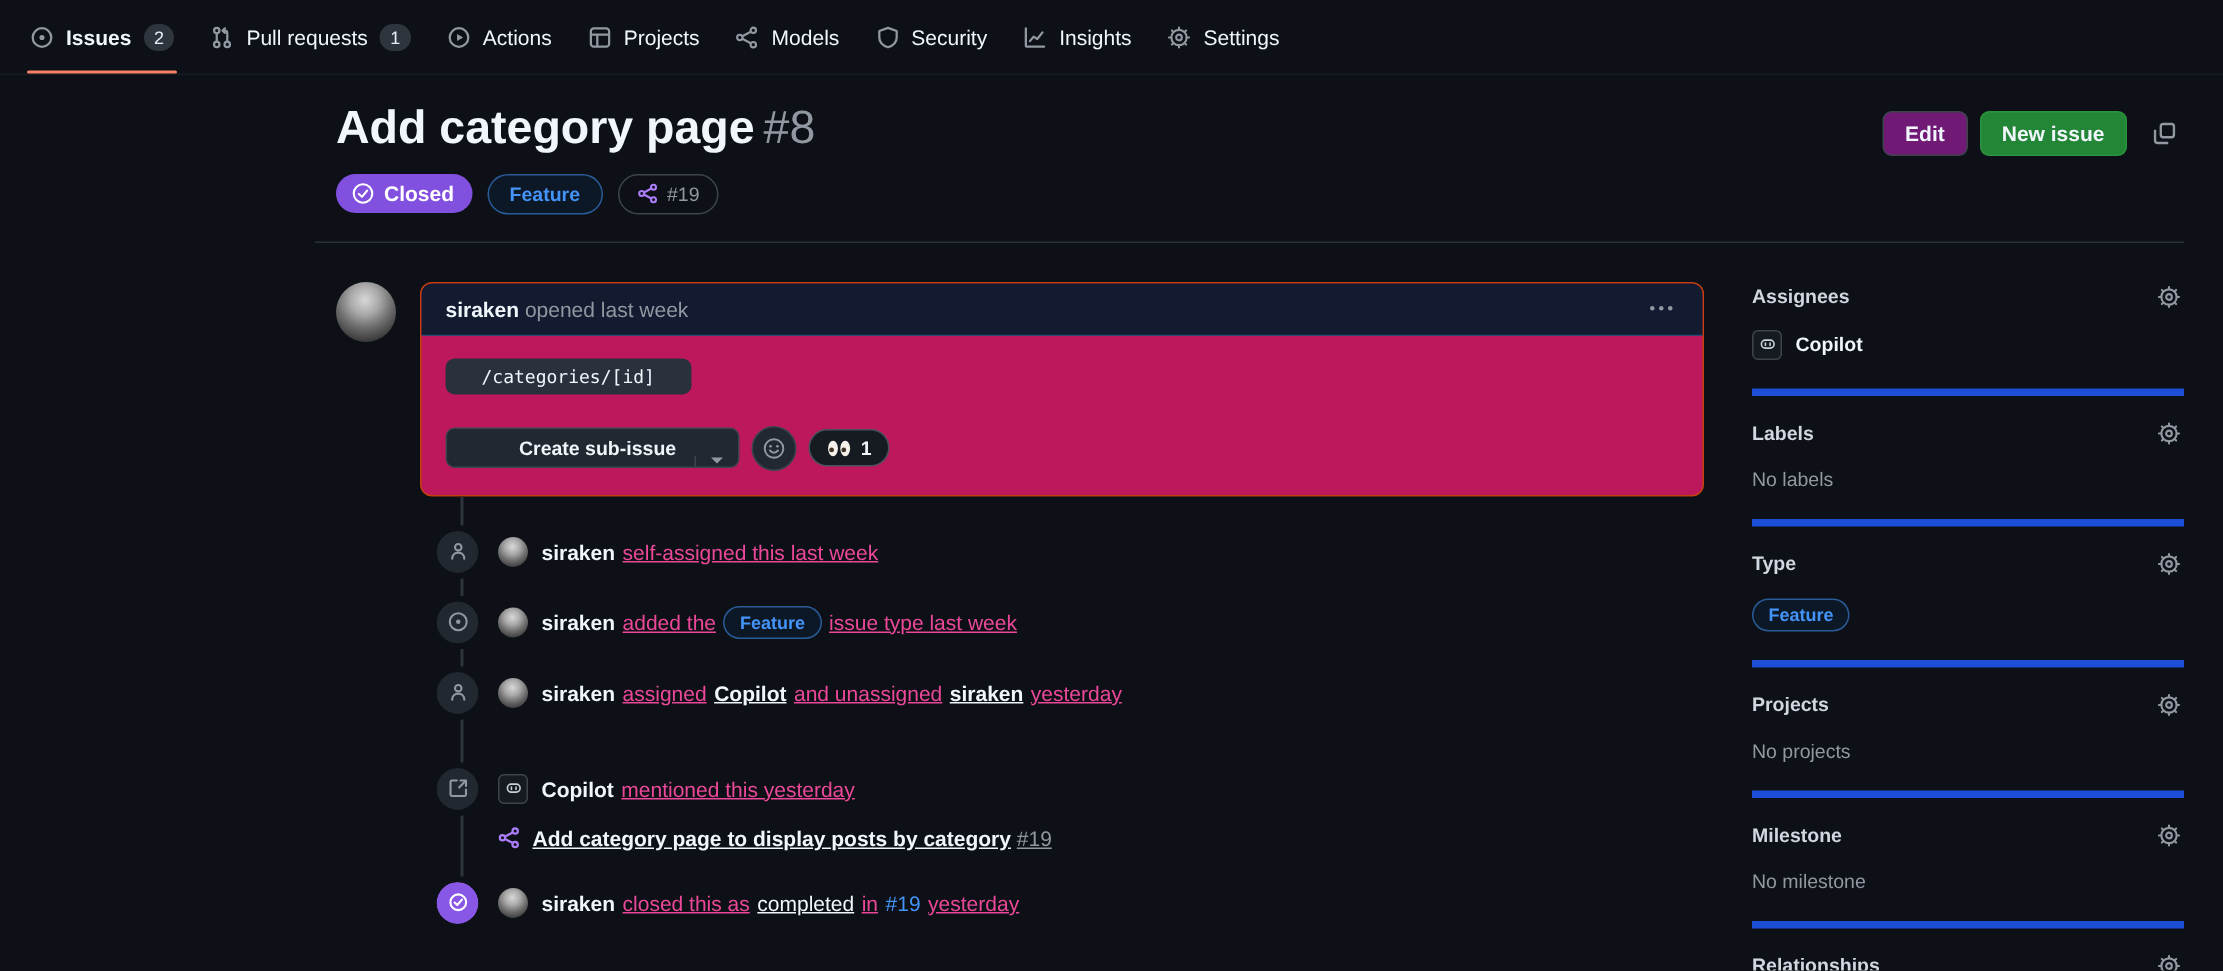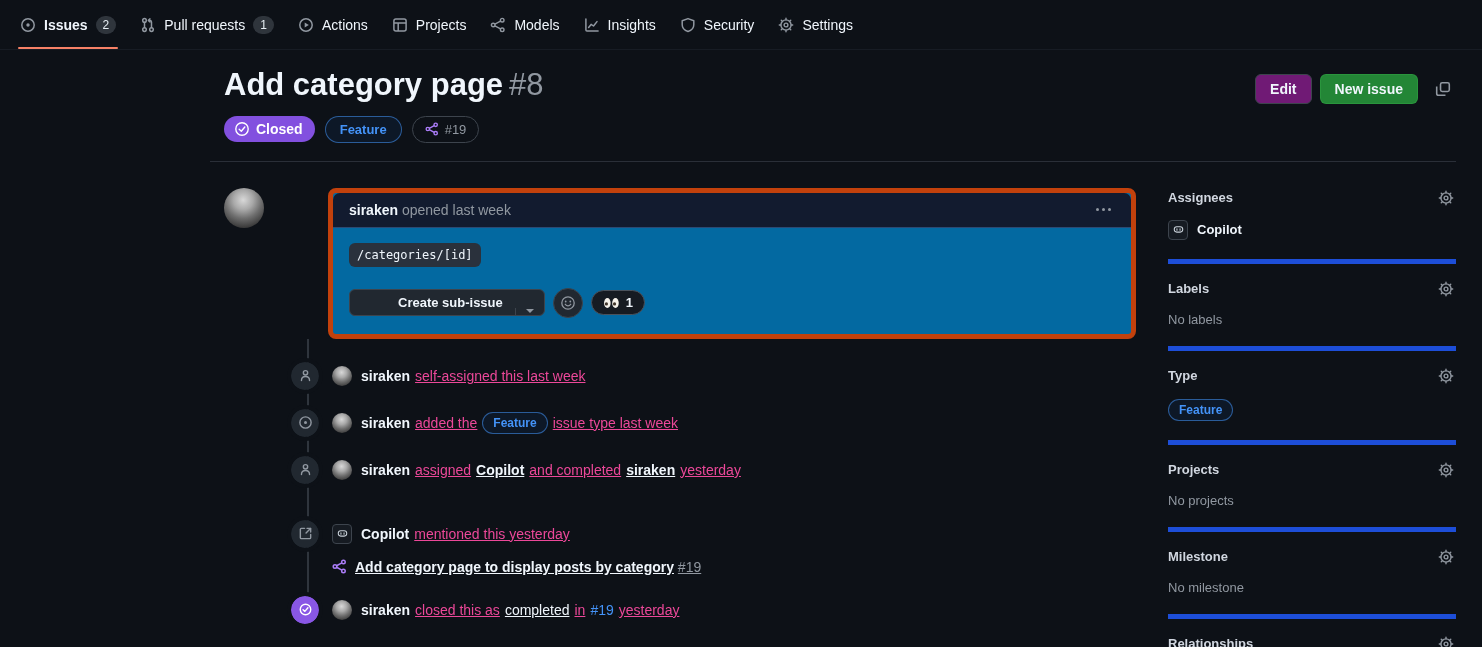--- a/index.html
+++ b/index.html
@@ -35,27 +35,27 @@
   .icon-btn { background:none; border:none; color:#9198a1; cursor:pointer; padding:4px; margin-left:4px; }
   .main-divider { border:none; border-top:1px solid #2a2f38; margin:18px 0 0 -14px; }
 
   
   .content-row { display:flex; gap:32px; margin-top:26px; align-items:flex-start; }
   .main-col { flex:1; min-width:0; }
 
   .comment-row { display:flex; gap:16px; }
   .avatar40 { width:40px; height:40px; border-radius:50%; flex:none;
     background:radial-gradient(circle at 48% 30%, #d8d8d8 0%, #a9a9a9 28%, #6f6f6f 52%, #2e2e2e 85%); }
-  .comment-card { flex:1; border:5px solid #c2410c; border-radius:8px; background:#0369a1;margin-left:48px; }
+  .comment-card { flex:1; border:1px solid #c2410c; border-radius:8px; background:#be185d; }
   .comment-head { display:flex; align-items:center; justify-content:space-between; background:#121b2f; border-bottom:1px solid #2c4a74; border-radius:7px 7px 0 0; padding:9px 16px; }
   .comment-head .author { color:#f0f6fc; font-weight:700; }
   .kebab { display:flex; gap:3px; cursor:pointer; padding:4px; }
   .kebab i { width:3px; height:3px; border-radius:50%; background:#9198a1; }
   .comment-body { padding:15px 16px 16px; }
-  .code-chip { display:inline-block; font-family:"DejaVu Sans Mono","Liberation Mono",monospace; font-size:12px; color:#f0f6fc; background:#2a313c; border-radius:6px; padding:5px 8px; }
+  .code-chip { display:inline-block; font-family:"DejaVu Sans Mono","Liberation Mono",monospace; font-size:12px; color:#f0f6fc; background:#2a313c; border-radius:6px; padding:5px 24px; }
   .comment-actions { display:flex; align-items:center; gap:8px; margin-top:21px; }
   .split-btn { display:flex; align-items:flex-end; background:#212830; border:1px solid #3d444d; border-radius:6px; overflow:hidden;padding-left:36px; }
   .split-btn .main { padding:5px 12px; color:#f0f6fc; font-weight:700; font-size:13px; cursor:pointer; }
   .split-btn .caret { display:flex; align-items:center; padding:0 9px; border-left:1px solid #3d444d; cursor:pointer; color:#9198a1; }
   .round-btn { width:30px; height:30px; border-radius:50%; border:1px solid #3d444d; background:#212830; display:flex; align-items:center; justify-content:center; cursor:pointer; color:#9198a1; }
   .reaction { display:flex; align-items:center; gap:6px; border:1px solid #4a525c; background:#161b22; border-radius:999px; padding:4px 11px; cursor:pointer; color:#f0f6fc; font-size:13px; font-weight:600; }
 
   
   .timeline { position:relative; margin-top:23px; }
   .timeline::before { content:""; position:absolute; left:83px; top:-23px; bottom:26px; width:2px; background:#2f353d; }
@@ -138,34 +138,34 @@
           <circle cx="3.2" cy="8" r="1.8"></circle>
           <circle cx="12.2" cy="3.2" r="1.8"></circle>
           <circle cx="12.2" cy="12.8" r="1.8"></circle>
           <path d="M4.9 7.2l5.6-3M4.9 8.8l5.6 3"></path>
         </svg>
     </span>
     <span class="label">Models</span>
   </a>
   <a class="nav-item">
     <span class="nicon">
+      <svg width="16" height="16" viewBox="0 0 16 16" fill="none" stroke="currentColor" stroke-width="1.5" stroke-linejoin="round">
+          <path d="M8 1.6l5.8 2.1v4.1c0 3.5-2.4 5.6-5.8 6.7-3.4-1.1-5.8-3.2-5.8-6.7V3.7z"></path>
+        </svg>
+    </span>
+    <span class="label">Security</span>
+  </a>
+  <a class="nav-item">
+    <span class="nicon">
       <svg width="16" height="16" viewBox="0 0 16 16" fill="none" stroke="currentColor" stroke-width="1.5" stroke-linecap="round" stroke-linejoin="round">
           <path d="M1.9 1.9v11.2a1 1 0 0 0 1 1h11.2"></path>
           <path d="M4.6 10.4l2.5-3 2.4 1.6 3.5-4.4"></path>
         </svg>
     </span>
     <span class="label">Insights</span>
-  </a>
-  <a class="nav-item">
-    <span class="nicon">
-      <svg width="16" height="16" viewBox="0 0 16 16" fill="none" stroke="currentColor" stroke-width="1.5" stroke-linejoin="round">
-          <path d="M8 1.6l5.8 2.1v4.1c0 3.5-2.4 5.6-5.8 6.7-3.4-1.1-5.8-3.2-5.8-6.7V3.7z"></path>
-        </svg>
-    </span>
-    <span class="label">Security</span>
   </a>
   <a class="nav-item">
     <span class="nicon">
       <svg width="16" height="16" viewBox="0 0 16 16" fill="none" stroke="currentColor" stroke-width="1.4" stroke-linecap="round">
           <circle cx="8" cy="8" r="5.1"></circle>
           <circle cx="8" cy="8" r="1.9"></circle>
           <path d="M13.2 8h1.5M11.68 11.68l1.06 1.06M8 13.2v1.5M4.32 11.68l-1.06 1.06M2.8 8H1.3M4.32 4.32L3.26 3.26M8 2.8V1.3M11.68 4.32l1.06-1.06"></path>
         </svg>
     </span>
     <span class="label">Settings</span>
@@ -308,21 +308,21 @@
             <svg width="15" height="15" viewBox="0 0 16 16" fill="none" stroke="currentColor" stroke-width="1.5" stroke-linecap="round">
                 <circle cx="8" cy="5.1" r="2.3"></circle>
                 <path d="M3.7 13.3c0-2.7 1.9-4.3 4.3-4.3s4.3 1.6 4.3 4.3"></path>
               </svg>
           </span>
           <div class="tl-line">
             <span class="mini-avatar"></span>
             <span class="tl-author">siraken</span>
             <span class="tl-text">assigned</span>
             <span class="tl-link">Copilot</span>
-            <span class="tl-text">and completed</span>
+            <span class="tl-text">and unassigned</span>
             <span class="tl-link">siraken</span>
             <span class="tl-text">yesterday</span>
           </div>
         </div>
 
         <div class="tl-event" style="margin-top:36px;">
           <span class="tl-icon">
             <svg width="15" height="15" viewBox="0 0 16 16" fill="none" stroke="currentColor" stroke-width="1.5" stroke-linecap="round" stroke-linejoin="round">
                 <path d="M7 2.5H3.5a1 1 0 0 0-1 1v9a1 1 0 0 0 1 1h9a1 1 0 0 0 1-1V9"></path>
                 <path d="M8.6 7.4L13.3 2.7"></path>

